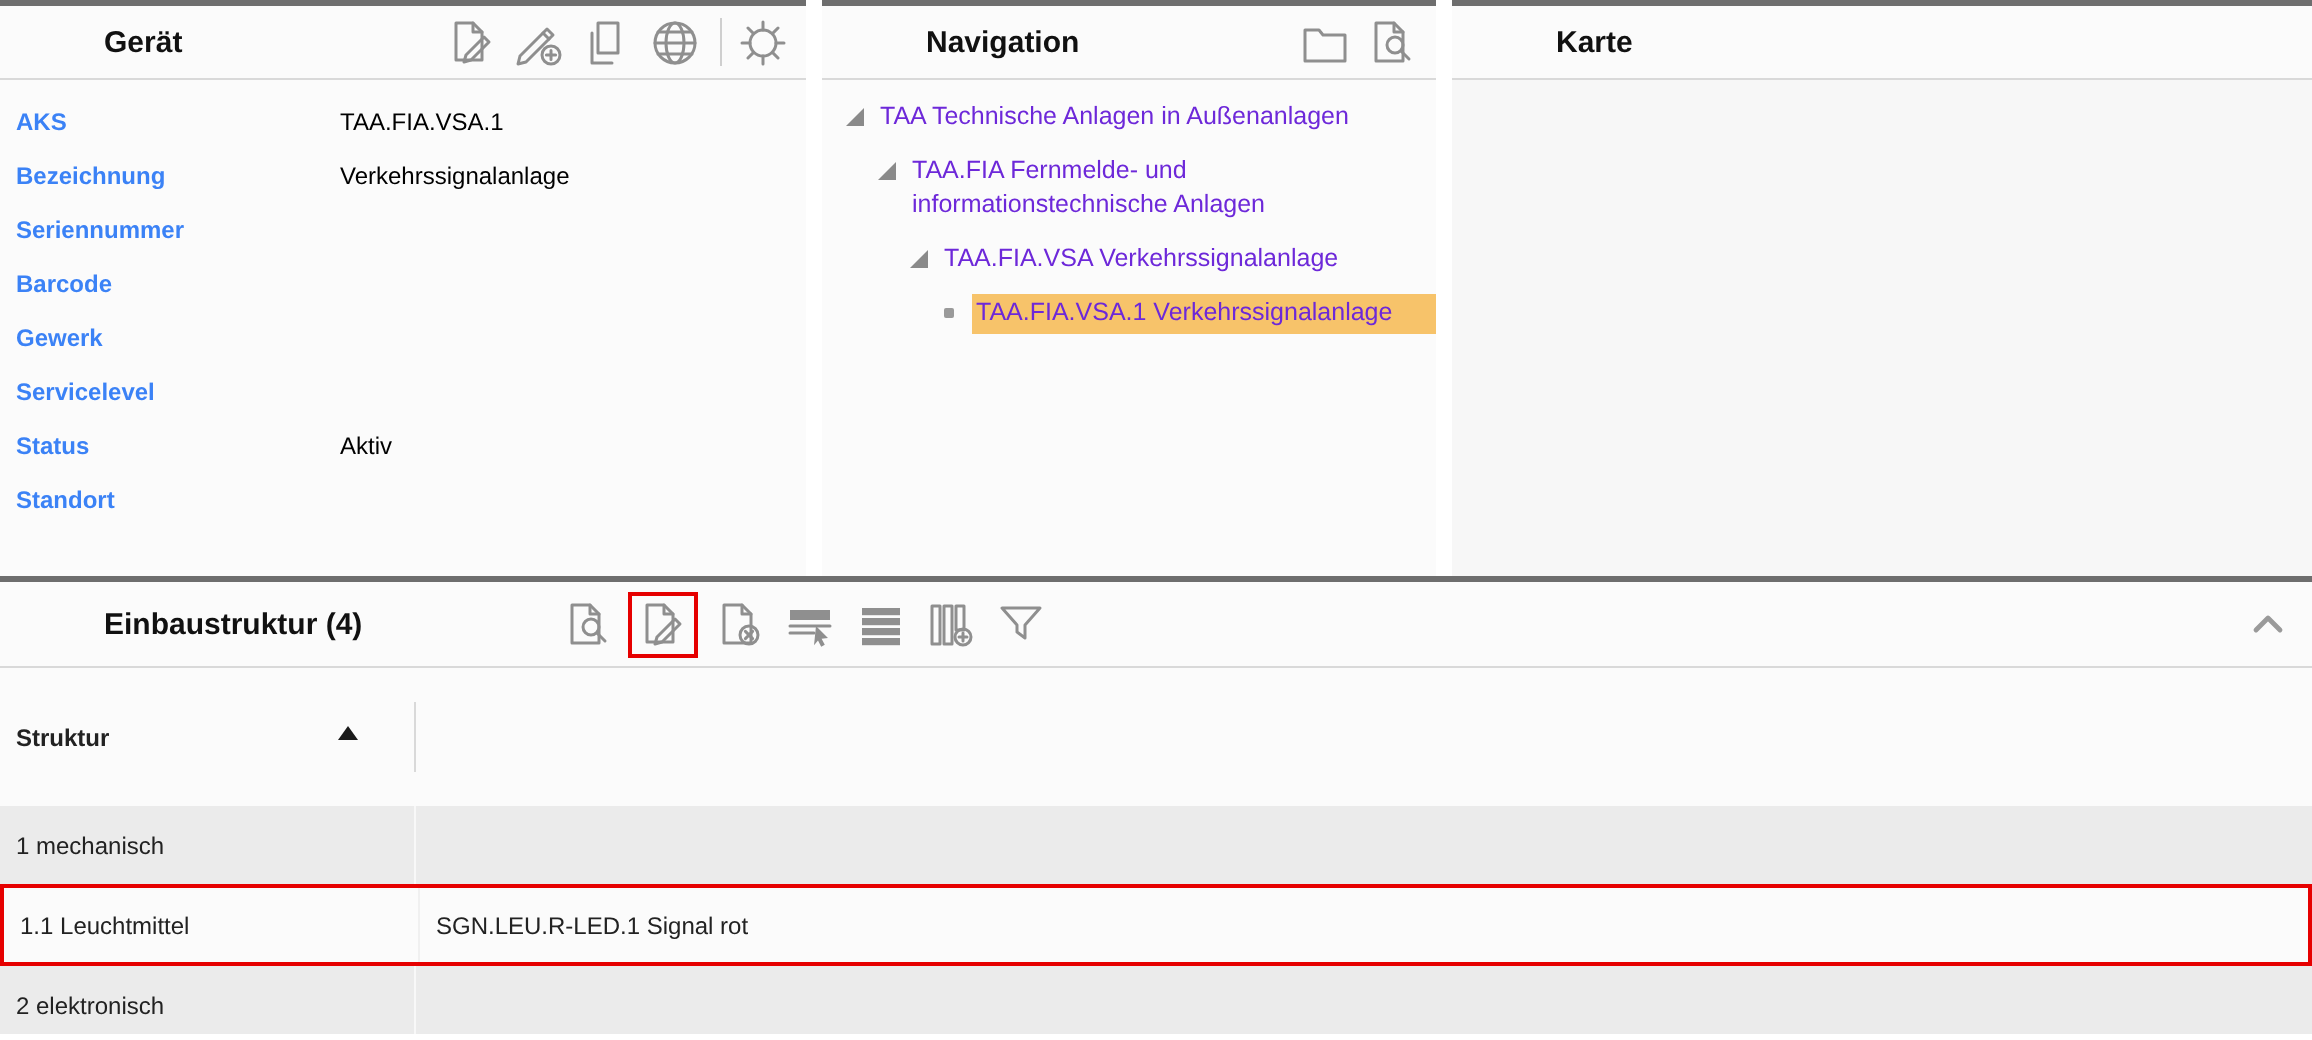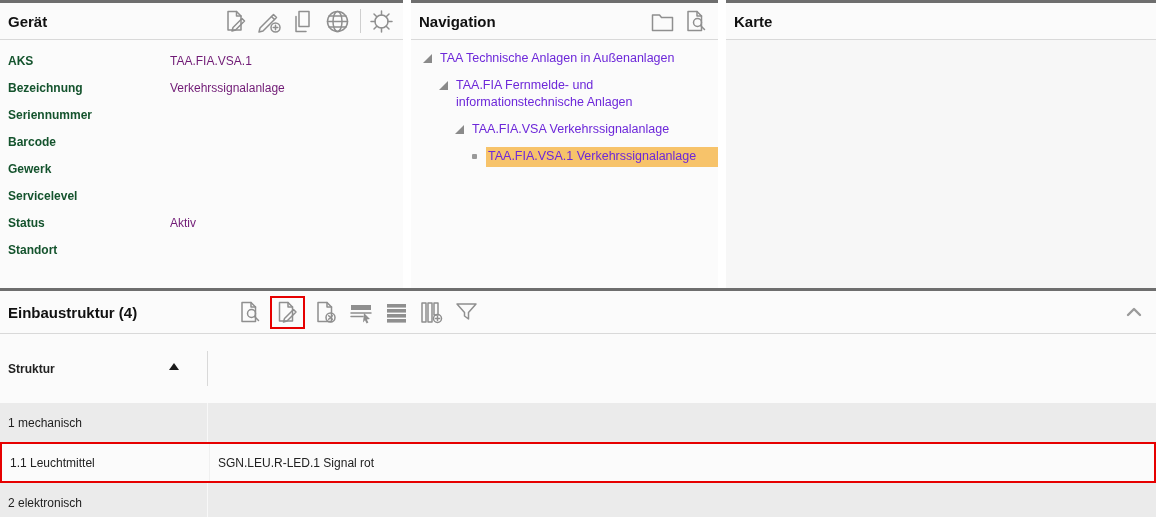--- a/index.html
+++ b/index.html
@@ -20,32 +20,32 @@
   }
   .panel-device { width:403px; }
   .panel-nav { width:307px; }
   .panel-map { flex:1; }
   .panel-header {
     height:37px; flex:0 0 37px;
     display:flex; align-items:center;
     padding:0 8px;
     border-bottom:1px solid #d9d9d9;
   }
-  .panel-title { font-size:15px; font-weight:bold; color:#111; }
+  .panel-title { font-size:15px; font-weight:bold; color:#111;margin-left:44px; }
   .toolbar { margin-left:auto; display:flex; align-items:center; }
   .tool-icon { width:27px; height:27px; margin-left:7px; display:inline-flex; cursor:pointer; }
   .tool-icon svg { width:100%; height:100%; stroke:var(--icon-gray); fill:none; stroke-width:1.5; stroke-linejoin:round; stroke-linecap:round; }
   .tool-icon svg .fillpart { fill:var(--icon-gray); stroke:none; }
   .tb-divider { width:1px; height:24px; background:#cfcfcf; margin-left:9px; }
 
   
   .fields { padding-top:7px; }
   .field-row { display:flex; height:27px; align-items:center; padding-left:8px; }
-  .field-label { width:162px; font-size:12px; font-weight:bold; color:#14532d; }
-  .field-value { font-size:12px; color:#701a75; }
+  .field-label { width:162px; font-size:12px; font-weight:bold; color:#3b82f6; }
+  .field-value { font-size:12px; color:#000000; }
 
   
   .tree { padding-top:9px; font-size:12.5px; }
   .tree-item { display:flex; align-items:flex-start; margin-bottom:7px; line-height:17px; cursor:pointer; }
   .tree-item.level0 { padding-left:12px; }
   .tree-item.level1 { padding-left:28px; }
   .tree-item.level2 { padding-left:44px; }
   .tree-item.level3 { padding-left:60px; }
   .tree-expander {
     width:0; height:0; flex:0 0 auto;

